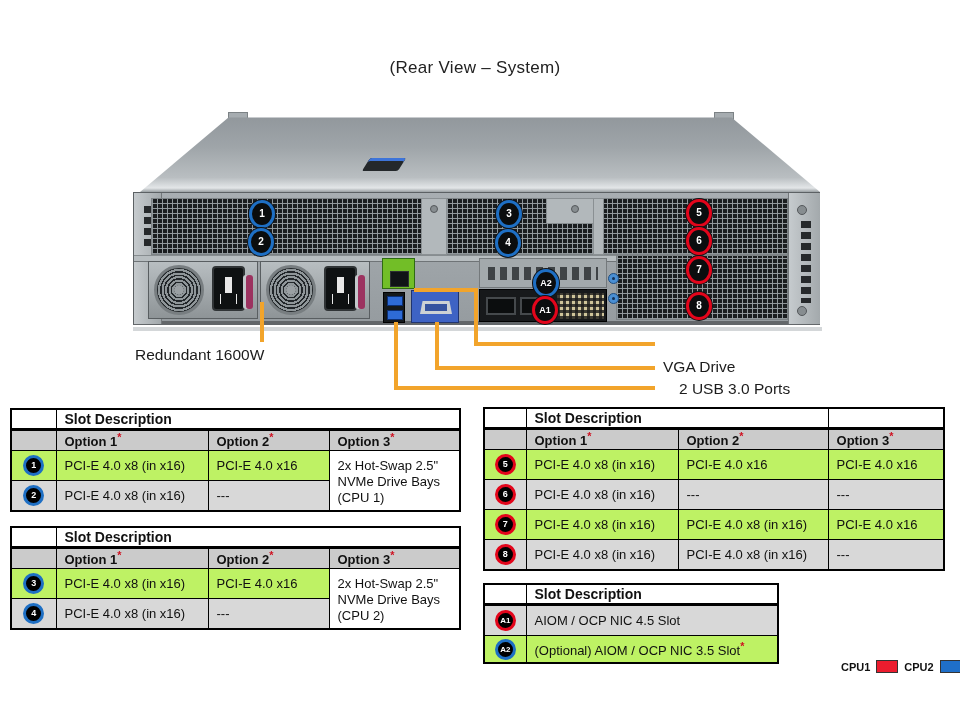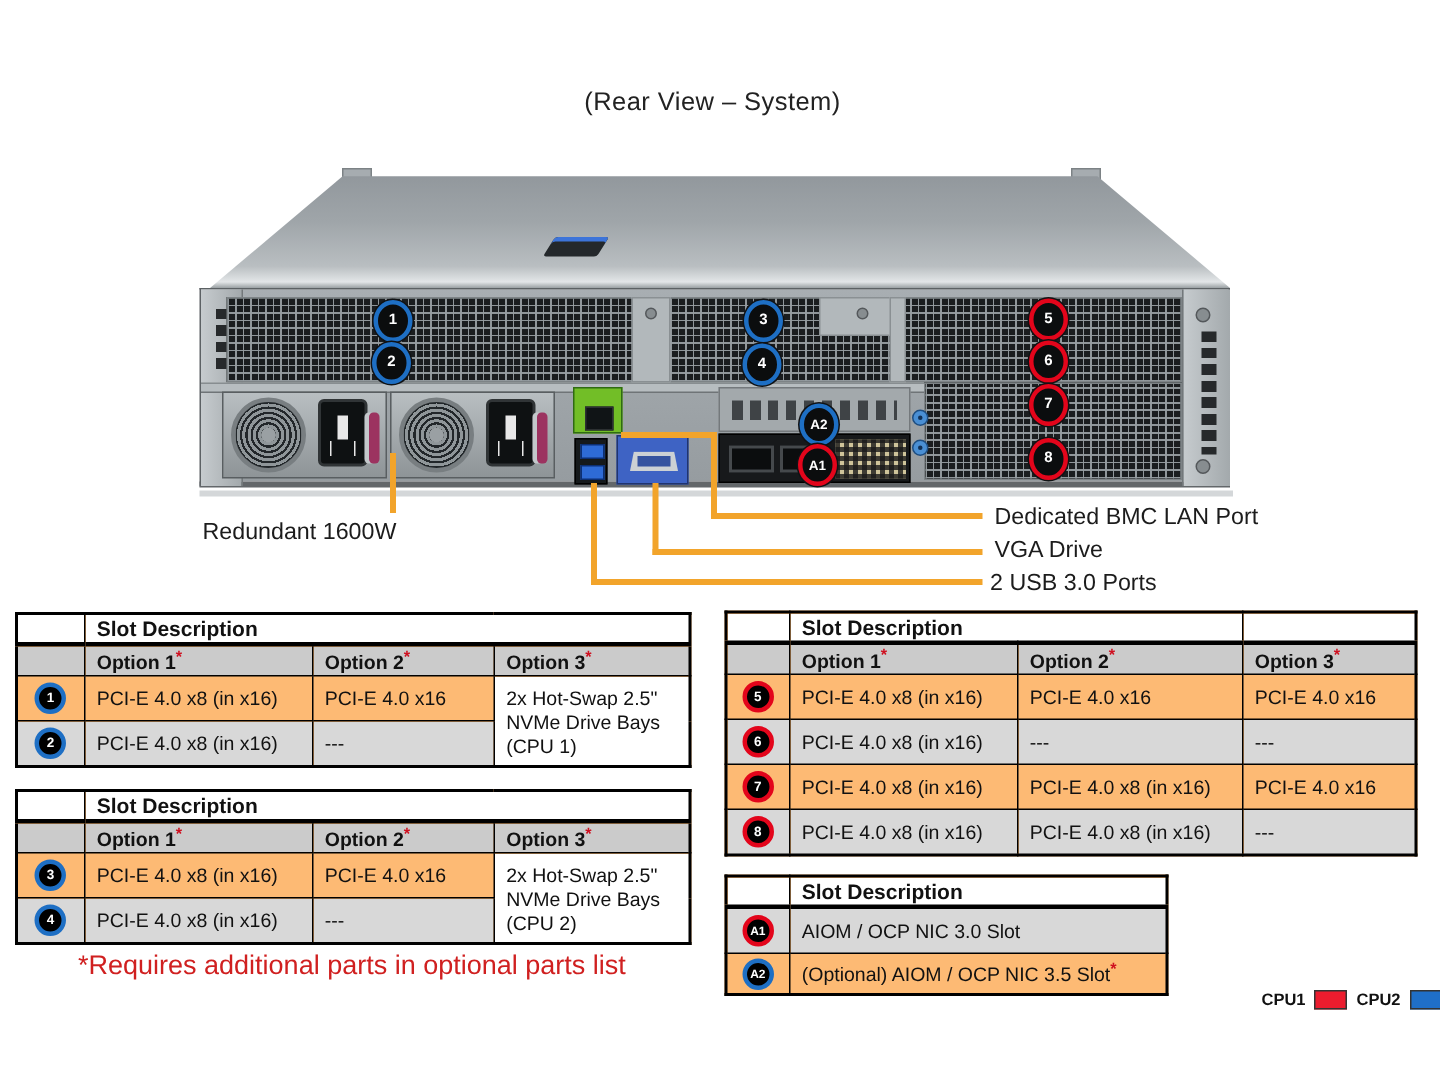--- a/index.html
+++ b/index.html
@@ -81,21 +81,21 @@
   .badge.red{border-color:#e3051b;}
   .badge.small{font-size:9px;}
 
   
   .cline{position:absolute;background:#f2a42b;}
   .olabel{position:absolute;font-size:15.5px;color:#1c1c1c;white-space:nowrap;}
   #psu-label{left:135px;top:344px;width:240px;white-space:normal;line-height:21px;}
 
   
   table.slots{position:absolute;border-collapse:collapse;table-layout:fixed;
-       font-size:13px;color:#111;background:#fdba74;border:2px solid #000;}
+       font-size:13px;color:#111;background:#bef264;border:2px solid #000;}
   table.slots td{border:1px solid #000;padding:0 0 0 8px;height:29px;overflow:hidden;}
   table.slots tr.h1 td{height:18px;font-weight:bold;font-size:14px;border-bottom:3px solid #000;background:#fff;}
   table.slots tr.h2 td{height:19px;font-weight:bold;background:#cbcbcb;}
   table.slots td.bcell{text-align:center;padding:0;}
   table.slots tr.even td{background:#d8d8d8;}
   table.slots td.merged{background:#fff;line-height:16px;padding-top:2px;}
   sup.red{color:#cf1020;font-weight:bold;}
   .tb{display:inline-block;width:15px;height:15px;border-radius:50%;background:#000;color:#fff;
        border:3px solid;font-weight:bold;font-size:9px;line-height:15px;text-align:center;vertical-align:middle;}
   .tb.blue{border-color:#1e6fc4;}
@@ -190,23 +190,22 @@
   <div class="cline" style="left:474px;top:288px;width:4px;height:58px;"></div>
   <div class="cline" style="left:474px;top:342px;width:181px;height:4px;"></div>
   <div class="cline" style="left:435px;top:322px;width:4px;height:48px;"></div>
   <div class="cline" style="left:435px;top:366px;width:220px;height:4px;"></div>
   <div class="cline" style="left:394px;top:322px;width:4px;height:68px;"></div>
   <div class="cline" style="left:394px;top:386px;width:261px;height:4px;"></div>
 
   <div class="olabel" id="psu-label">
     <span>Redundant 1600W</span><br>
   </div>
-  <div class="olabel" style="left:663px;top:336px;">Dedicated BMC LAN Port</div>
   <div class="olabel" style="left:663px;top:358px;">VGA Drive</div>
-  <div class="olabel" style="left:660px;top:380px;">2 USB 3.0 Ports</div>
+  <div class="olabel" style="left:679px;top:380px;">2 USB 3.0 Ports</div>
 
   <table class="slots" style="left:10px;top:408px;width:449px;">
     <colgroup>
         <col style="width:45px">
         <col style="width:152px">
         <col style="width:121px">
         <col style="width:131px">
       </colgroup>
     <tbody>
         <tr class="h1">
@@ -258,21 +257,20 @@
       <td class="merged" rowspan="2">2x Hot-Swap 2.5" NVMe Drive Bays (CPU 2)</td>
     </tr>
     <tr class="even">
       <td class="bcell"><span class="tb blue">4</span></td>
       <td>PCI-E 4.0 x8 (in x16)</td>
       <td>---</td>
     </tr>
   </tbody>
     </table>
 
-  <div id="footnote">*Requires additional parts in optional parts list</div>
 
   <table class="slots" style="left:483px;top:407px;width:460px;">
     <colgroup>
         <col style="width:42px">
         <col style="width:152px">
         <col style="width:150px">
         <col style="width:116px">
       </colgroup>
     <tbody>
         <tr class="h1">
@@ -318,21 +316,21 @@
         <col style="width:42px">
         <col style="width:252px">
       </colgroup>
     <tbody>
         <tr class="h1">
           <td class="bcell"></td>
           <td>Slot Description</td>
         </tr>
     <tr class="even" style="height:27px;">
       <td class="bcell"><span class="tb red wide">A1</span></td>
-      <td style="height:26px;">AIOM / OCP NIC 3.0 Slot</td>
+      <td style="height:26px;">AIOM / OCP NIC 4.5 Slot</td>
     </tr>
     <tr>
       <td class="bcell" style="height:26px;"><span class="tb blue wide">A2</span></td>
       <td style="height:26px;"><span>(Optional) AIOM / OCP NIC 3.5 Slot</span><sup class="red">*</sup></td>
     </tr>
   </tbody>
     </table>
 
   <div id="legend">
     <span>CPU1</span>

